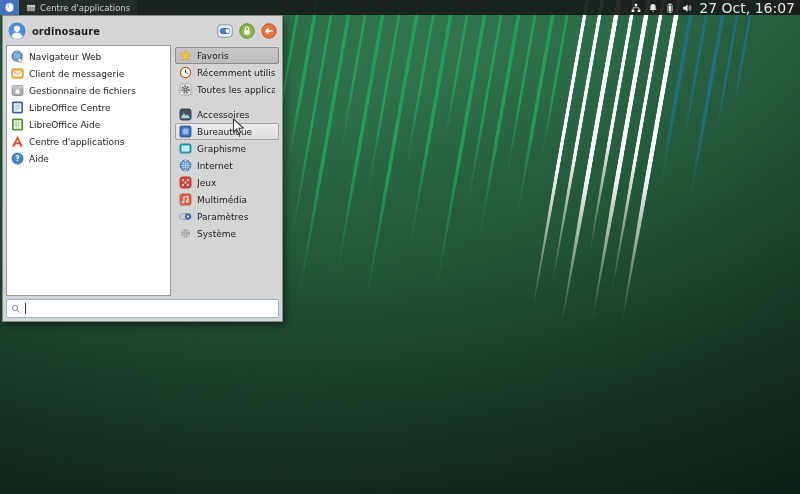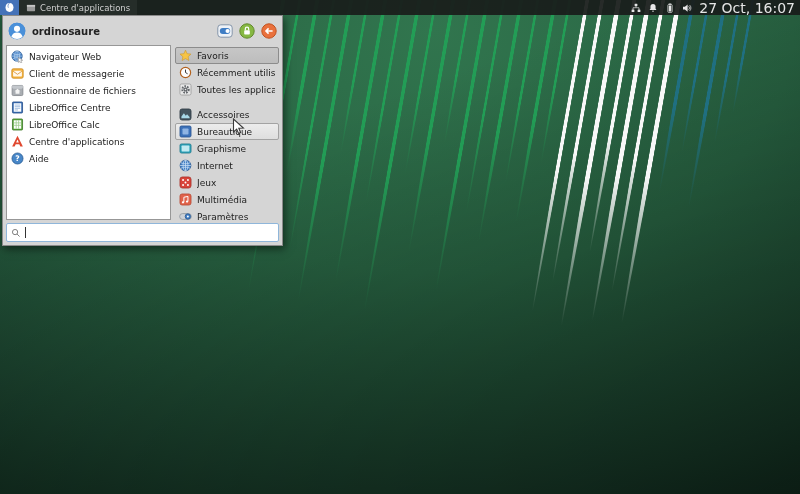--- a/index.html
+++ b/index.html
@@ -16,21 +16,21 @@
     background:rgba(26,30,28,.94);z-index:5;color:#d6d6d6;}
   #whisker-btn{width:19px;height:15px;background:#4472b8;display:flex;align-items:center;justify-content:center;flex:0 0 auto;}
   #whisker-btn svg{width:11px;height:11px;}
   #window-btn{display:flex;align-items:center;gap:4px;height:15px;padding:0 7px;background:rgba(255,255,255,.05);max-width:180px;}
   #window-btn svg{width:10px;height:10px;flex:0 0 auto;}
   #window-title{font-size:8.5px;white-space:nowrap;color:#cfcfcf;}
   #tray{margin-left:auto;display:flex;align-items:center;gap:7px;padding-right:5px;}
   #tray svg{width:10px;height:10px;display:block;}
   #clock{font-size:14px;color:#e6e6e6;white-space:nowrap;}
   
-  #menu{position:absolute;left:2px;top:15px;width:281px;height:231px;background:#d5d5d5;
+  #menu{position:absolute;left:2px;top:15px;width:281px;height:307px;background:#d5d5d5;
     border:1px solid #8a8a8a;box-shadow:2px 3px 8px rgba(0,0,0,.5);z-index:4;
     display:flex;flex-direction:column;padding:3px;box-sizing:border-box;}
   #menu-header{height:24px;display:flex;align-items:center;gap:6px;padding:0 2px;}
   #avatar{width:18px;height:18px;}
   #username{font-size:10px;font-weight:bold;color:#222;flex:1;}
   .hdr-btn{width:16px;height:16px;padding:0;border:none;background:none;cursor:default;}
   .hdr-btn svg{width:16px;height:16px;display:block;}
   #menu-body{flex:1;display:flex;gap:4px;margin-top:2px;min-height:0;}
   #favorites-list{flex:1;background:#fff;border:1px solid #979797;overflow:hidden;padding-top:2px;}
   #category-list{width:104px;flex:0 0 auto;padding-top:2px;}
@@ -201,21 +201,21 @@
             <span class="lbl">LibreOffice Centre</span>
           </div>
           <div class="item">
             <span class="ic">
               <svg viewBox="0 0 16 16">
                 <rect x="1.8" y="1.2" width="12.4" height="13.6" rx="1" fill="#57a639" stroke="#3d7a27"></rect>
                 <rect x="3.4" y="2.8" width="9.2" height="10.4" fill="#fff"></rect>
                 <path d="M3.4 6h9.2M3.4 9h9.2M6.4 2.8v10.4M9.4 2.8v10.4" stroke="#9ccb8a" stroke-width="1"></path>
               </svg>
             </span>
-            <span class="lbl">LibreOffice Calc</span>
+            <span class="lbl">LibreOffice Aide</span>
           </div>
           <div class="item">
             <span class="ic">
               <svg viewBox="0 0 16 16">
                 <path d="M8 1l6.6 13.2h-3.1l-1.3-2.7H5.8l-1.3 2.7H1.4z" fill="#e0482f"></path>
                 <path d="M8 5.6l1.7 3.5H6.3z" fill="#fff"></path>
               </svg>
             </span>
             <span class="lbl">Centre d'applications</span>
           </div>

